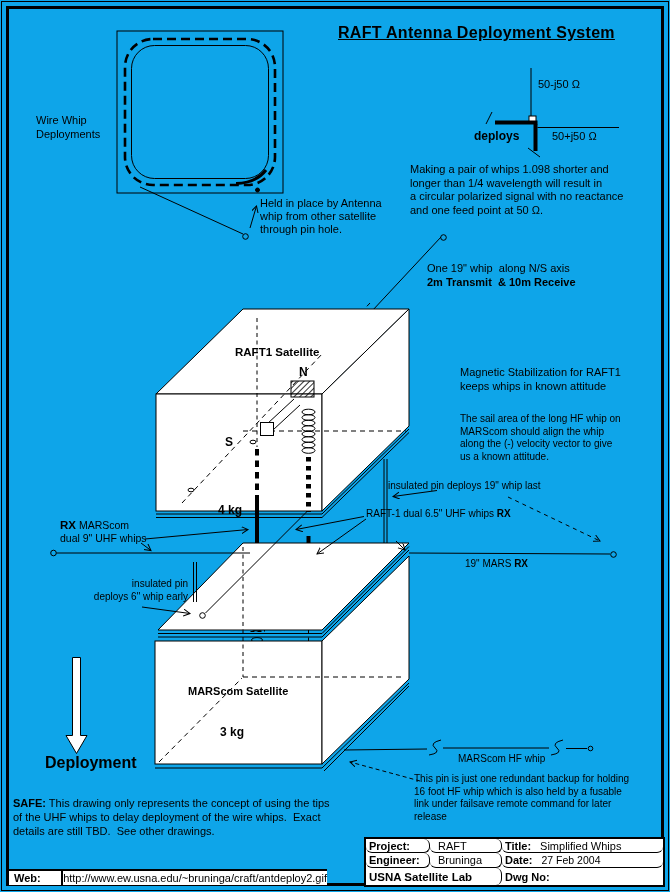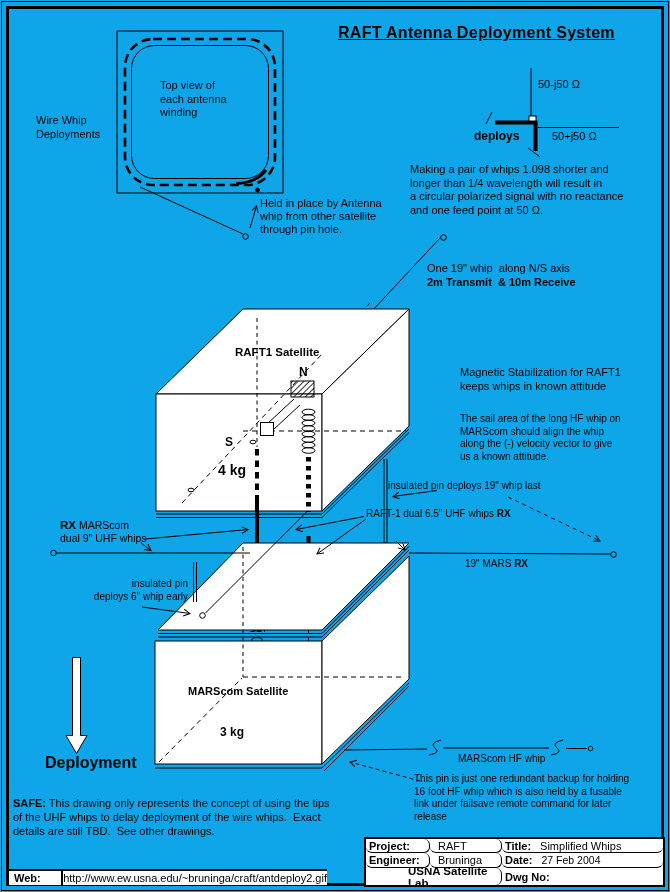--- a/index.html
+++ b/index.html
@@ -16,21 +16,21 @@
   .prelike{white-space:pre-line;}
   .title{font-weight:bold;font-size:16px;text-decoration:underline;letter-spacing:.3px;white-space:pre;}
   
   .tb{position:absolute;left:364px;top:837px;width:297px;height:46px;border:2px solid #000;
       display:grid;grid-template-columns:64px 72px 1fr;grid-template-rows:14px 15px 1fr;
       font-size:11px;background:#fff;}
   .tb>div{border-right:1px solid #000;border-bottom:1px solid #000;padding:0 3px;
           display:flex;align-items:center;gap:9px;overflow:hidden;border-radius:6px;}
   .tb>div.lastcol{border-right:none;}
   .tb>div.lastrow{border-bottom:none;}
-  .tb .span2{grid-column:1/3;margin-left:39px;}
+  .tb .span2{grid-column:1/3;}
   .webrow{position:absolute;left:9px;top:869px;width:318px;height:14px;border-top:2px solid #000;
           display:flex;align-items:center;font-size:11px;background:#fff;}
   .webrow .wl{width:62px;align-self:stretch;display:flex;align-items:center;
               border-right:2px solid #000;padding-left:5px;}
   .webrow .wu{flex:1;text-align:center;white-space:pre;}
 </style>
 </head>
 <body>
 
 <div class="page">
@@ -194,34 +194,31 @@
   <div class="t pre" style="left:538px;top:78px">50-j50 Ω</div>
   <div class="t pre b" style="left:474px;top:130px;font-size:12px">deploys</div>
   <div class="t pre" style="left:552px;top:130px">50+j50 Ω</div>
   <div class="t" style="left:410px;top:163px;line-height:13.5px">Making a pair of whips 1.098 shorter and
 longer than 1/4 wavelength will result in
 a circular polarized signal with no reactance
 and one feed point at 50 Ω.</div>
 
   <div class="t" style="left:36px;top:114px;line-height:13.5px">Wire Whip
 Deployments</div>
-  <div class="t" style="left:160px;top:79px;line-height:13.5px">Top view of
-each antenna
-winding</div>
   <div class="t" style="left:260px;top:197px;line-height:12.8px">Held in place by Antenna
 whip from other satellite
 through pin hole.</div>
 
   <div class="t pre" style="left:427px;top:262px">One 19" whip  along N/S axis</div>
   <div class="t pre b" style="left:427px;top:276px">2m Transmit  &amp; 10m Receive</div>
 
   <div class="t pre b" style="left:235px;top:346px;font-size:11.5px">RAFT1 Satellite</div>
   <div class="t pre b" style="left:299px;top:366px;font-size:12px">N</div>
   <div class="t pre b" style="left:225px;top:436px;font-size:12px">S</div>
-  <div class="t pre b" style="left:218px;top:464px;font-size:14px">4 kg</div>
+  <div class="t pre b" style="left:218px;top:504px;font-size:12px">4 kg</div>
 
   <div class="t" style="left:460px;top:365px;line-height:14px">Magnetic Stabilization for RAFT1
 keeps whips in known attitude</div>
   <div class="t" style="left:460px;top:413px;font-size:10px;line-height:12.5px">The sail area of the long HF whip on
 MARScom should align the whip
 along the (-) velocity vector to give
 us a known attitude.</div>
 
   <div class="t pre" style="left:388px;top:479px;font-size:10px">insulated pin deploys 19" whip last</div>
   <div class="t mix" style="left:366px;top:507px;font-size:10px"><span>RAFT-1 dual 6.5" UHF whips </span><span class="b">RX</span></div>

